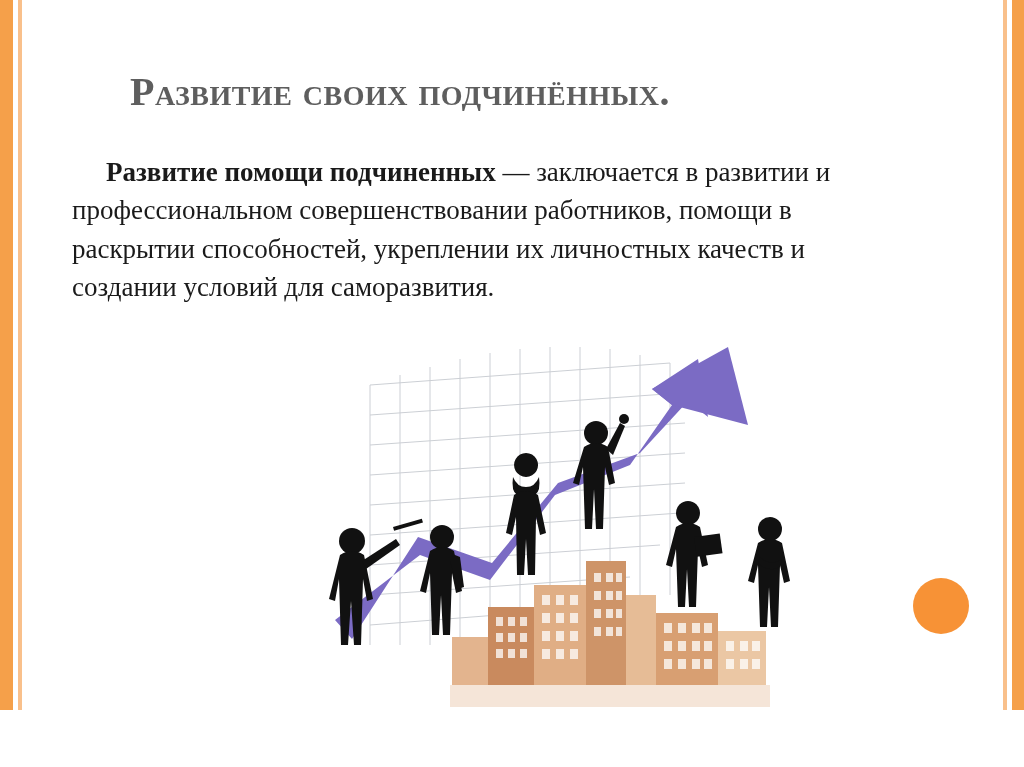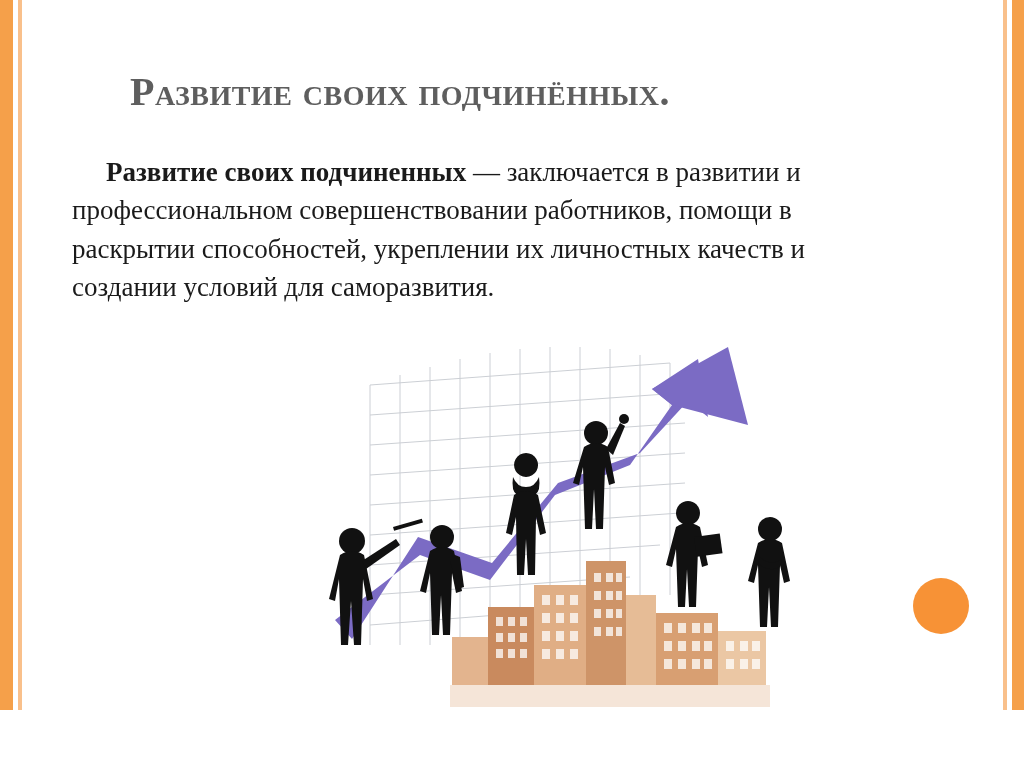--- a/index.html
+++ b/index.html
@@ -137,21 +137,21 @@
 
   <div class="edge-right">
     <div class="bar-a"></div>
     <div class="bar-b"></div>
     <div class="bar-c"></div>
   </div>
 
   <h1 class="title">Развитие своих подчинённых.</h1>
 
   <p class="body-text">
-    <span class="lead">Развитие своих подчиненных</span><span> — заключается в развитии и профессиональном совершенствовании работников, помощи в раскрытии способностей, укреплении их личностных качеств и создании условий для саморазвития.</span>
+    <span class="lead">Развитие помощи подчиненных</span><span> — заключается в развитии и профессиональном совершенствовании работников, помощи в раскрытии способностей, укреплении их личностных качеств и создании условий для саморазвития.</span>
   </p>
 
   <div class="illus">
     <svg viewBox="0 0 560 400" width="560" height="400" xmlns="http://www.w3.org/2000/svg" aria-hidden="true">
 
       <g stroke="#C3C7CD" stroke-width="1" opacity="0.85">
         <line x1="70" y1="40" x2="70" y2="300"></line>
         <line x1="100" y1="30" x2="100" y2="300"></line>
         <line x1="130" y1="22" x2="130" y2="300"></line>
         <line x1="160" y1="14" x2="160" y2="300"></line>

